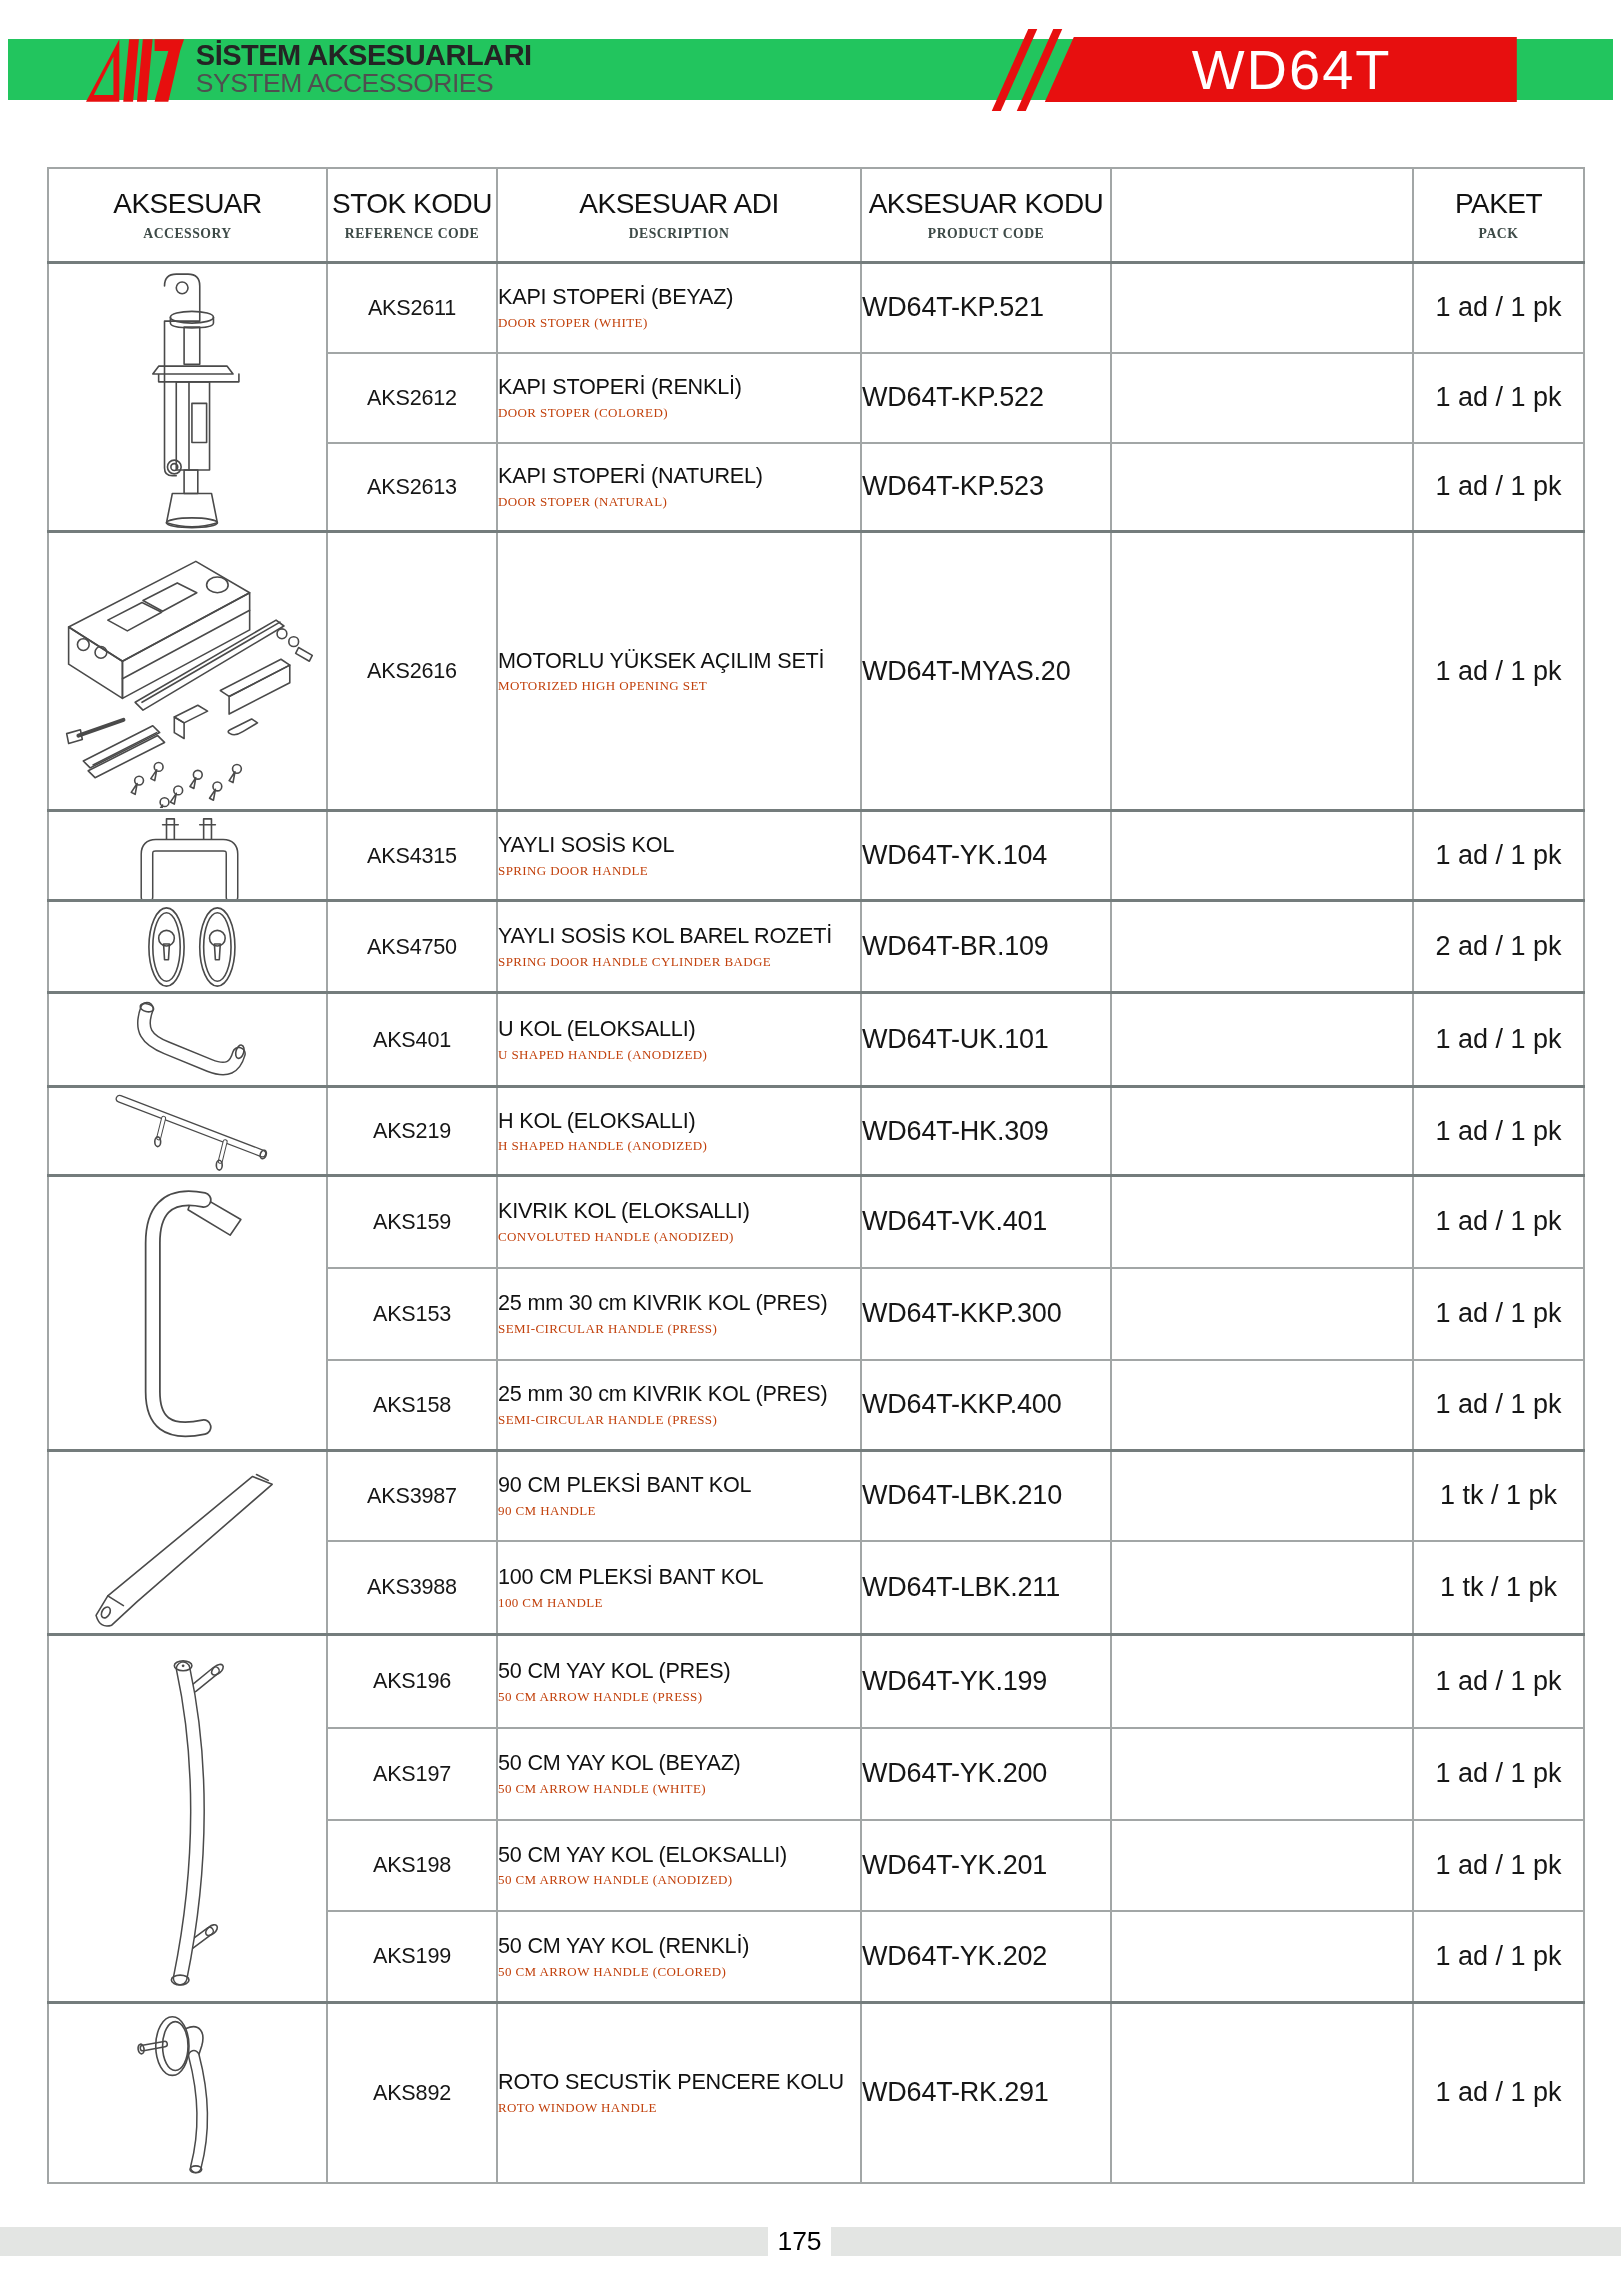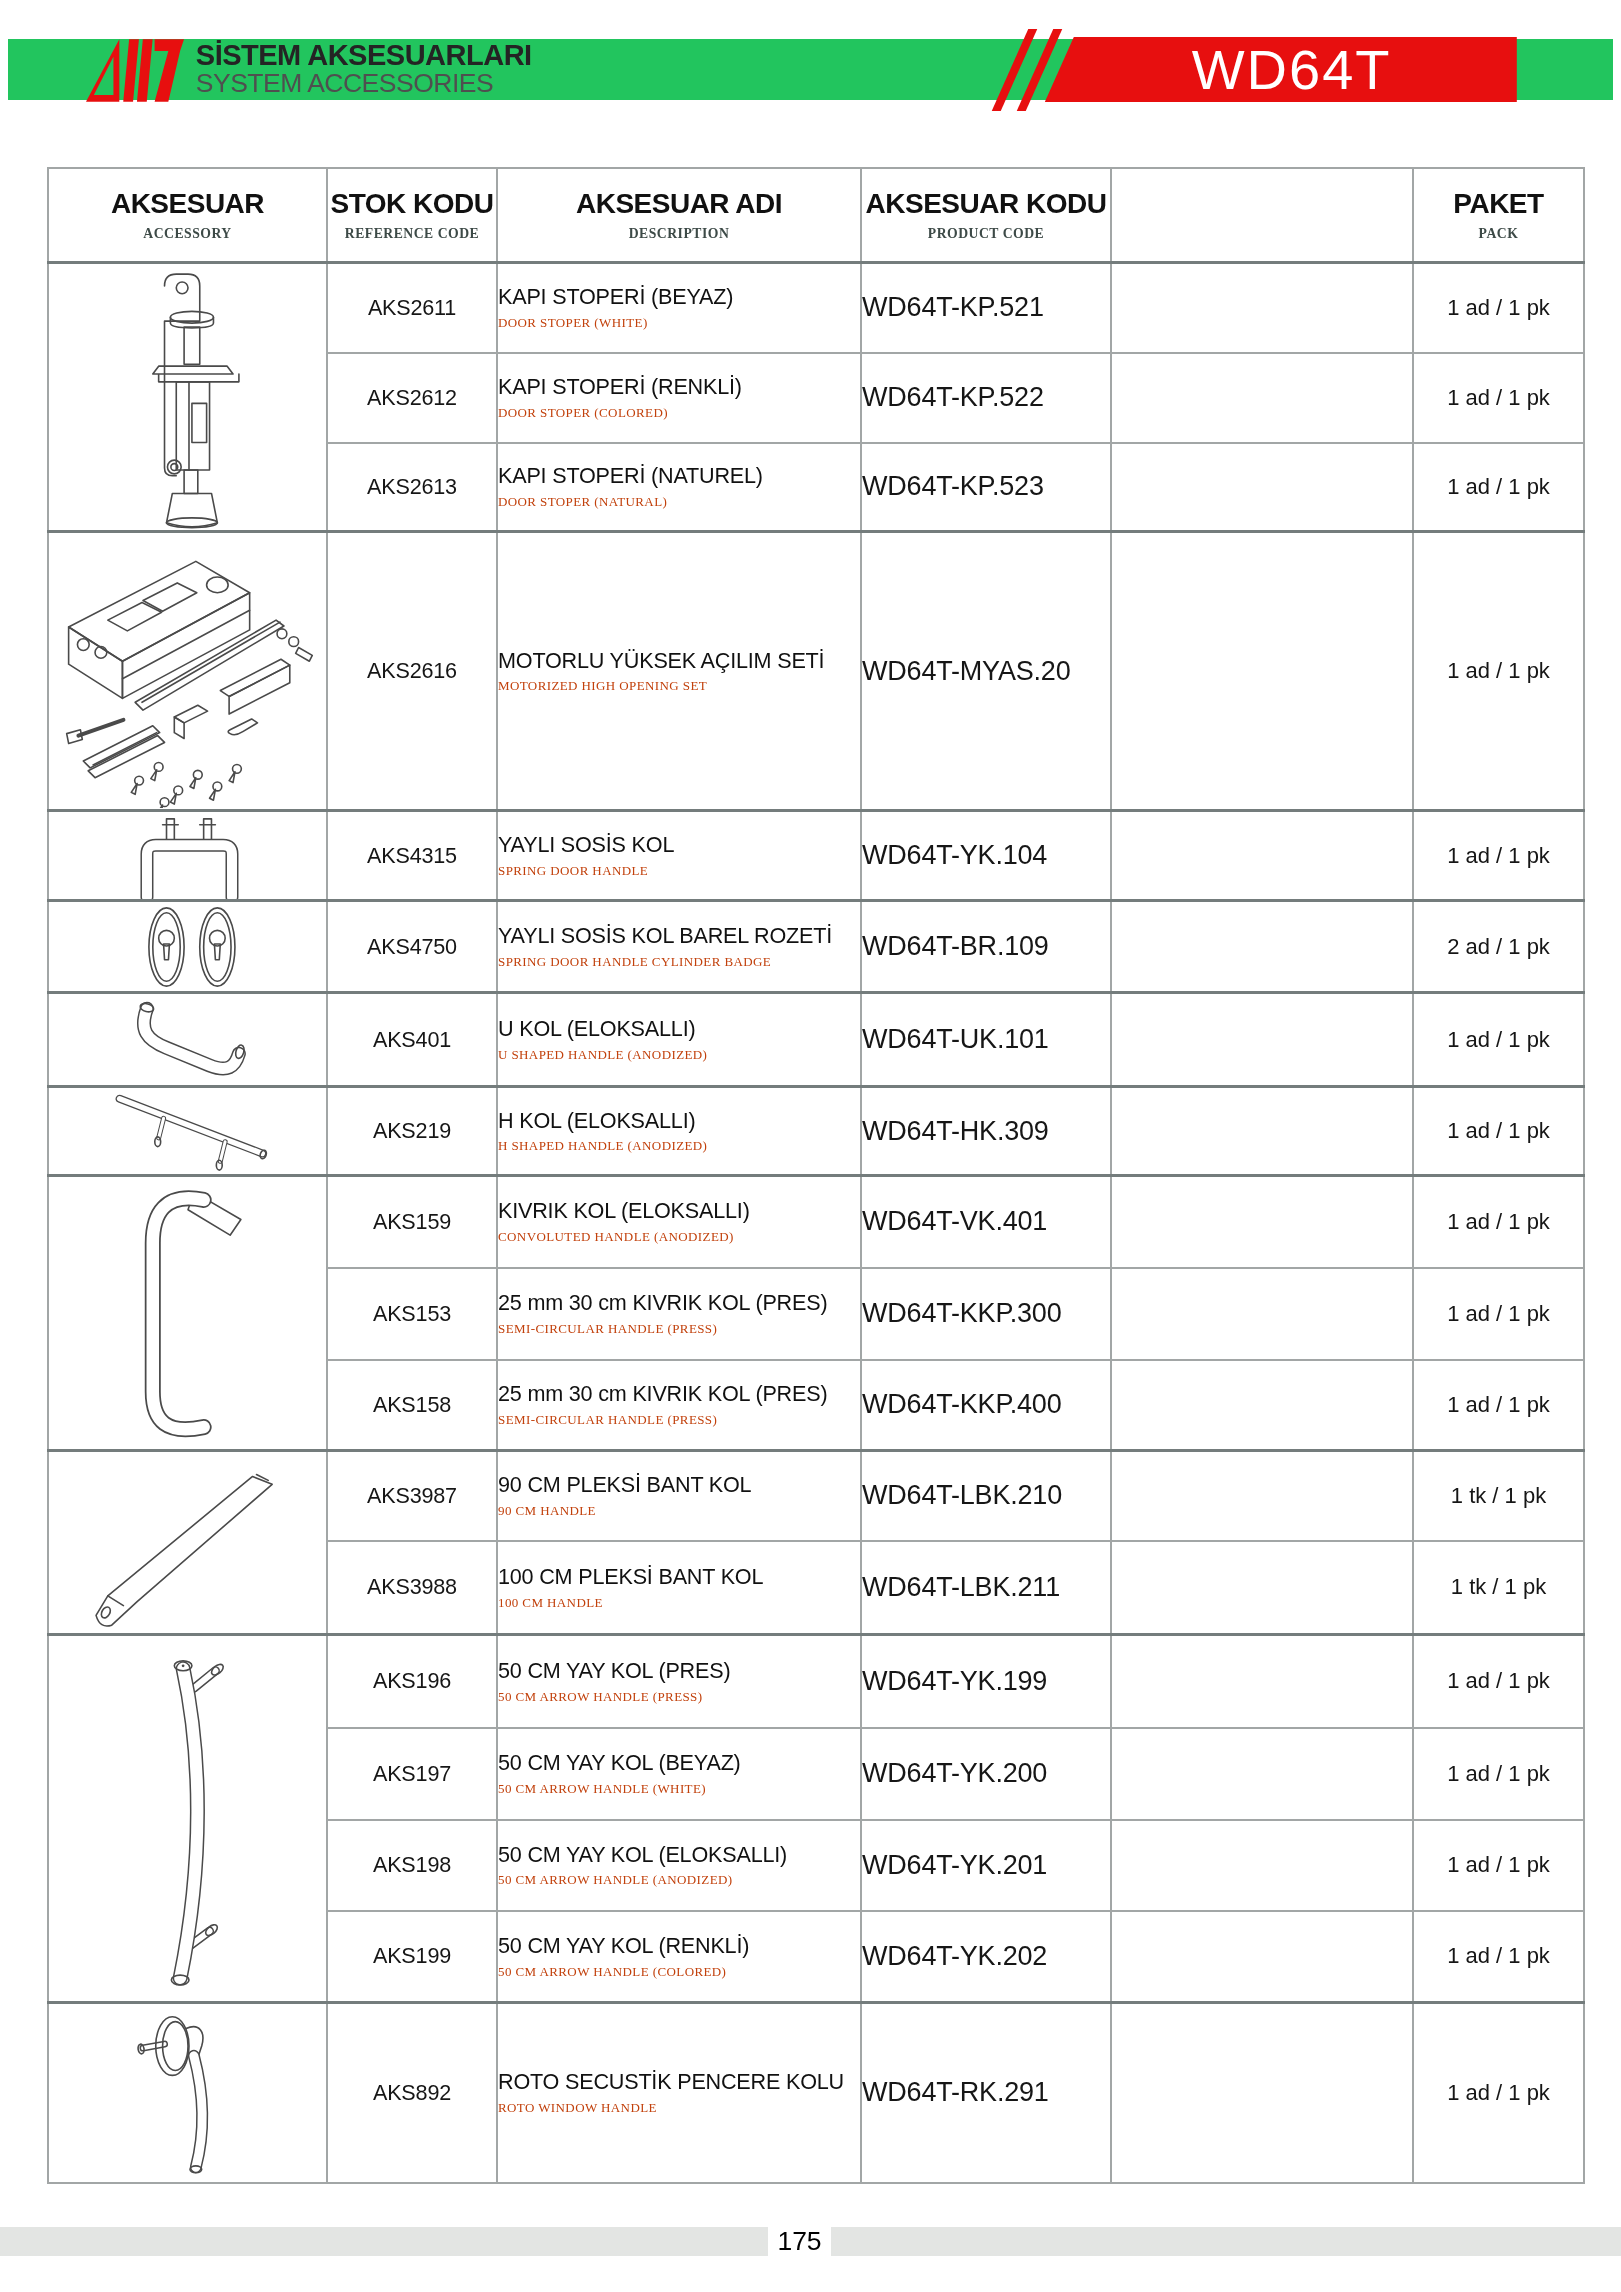--- a/index.html
+++ b/index.html
@@ -15,30 +15,30 @@
   .stripe1{left:1002px;} .stripe2{left:1027px;}
   .badge{position:absolute;left:1037px;top:-2px;width:472px;height:65px;background:#e70f0f;
          clip-path:polygon(29px 0,100% 0,100% 100%,0 100%);
          display:flex;align-items:center;justify-content:center;}
   .badge span{color:#fff;font-size:56px;letter-spacing:2px;padding-left:21.6px;}
   
   table.cat{position:absolute;left:47px;top:167px;width:1535px;border-collapse:collapse;table-layout:fixed;}
   table.cat td,table.cat th{border:2px solid #a2a6a6;padding:0;vertical-align:middle;background:#fff;}
   table.cat{border:2px solid #5c6363;}
   thead th{height:92px;border-bottom:2px solid #8c9090;}
-  .th-main{font-size:28px;font-weight:700;color:#111;letter-spacing:-0.5px;}
+  .th-main{font-size:28px;font-weight:400;color:#111;letter-spacing:-0.5px;}
   .th-sub{font-family:"Liberation Serif",serif;font-size:13.7px;color:#3d4a47;margin-top:5.9px;letter-spacing:0.5px;}
   tr.gstart td{border-top:3.9px solid #747c7c;}
   td.imgcell{text-align:center;}
   td.ref{ text-align:center;font-size:21.6px;letter-spacing:-0.2px;}
   td.desc{padding-left:17.6px;}
   .d-main{font-size:21.6px;color:#111;letter-spacing:-0.2px;}
   .d-sub{font-family:"Liberation Serif",serif;font-size:13px;color:#c2410c;margin-top:4.9px;letter-spacing:0.4px;}
   td.code{font-size:27px;letter-spacing:-0.2px;}
-  td.pack{text-align:center;font-size:22px;}
+  td.pack{text-align:center;font-size:27px;}
   svg.ill{display:block;margin:0 auto;}
   svg.ill *{vector-effect:non-scaling-stroke;}
   .ln{fill:none;stroke:#4a4a4a;stroke-width:1.6;stroke-linejoin:round;stroke-linecap:round;}
   .tube{fill:none;stroke:#4a4a4a;stroke-linecap:round;}
   .tubew{fill:none;stroke:#fff;stroke-linecap:round;}
   
   .footbar{position:absolute;left:0;top:2227px;width:1621px;height:29px;background:#e3e5e3;}
   .pagenum{position:absolute;left:768px;top:0;width:63px;height:29px;background:#fff;
            display:flex;align-items:center;justify-content:center;font-size:26.5px;color:#000;}
 </style>

